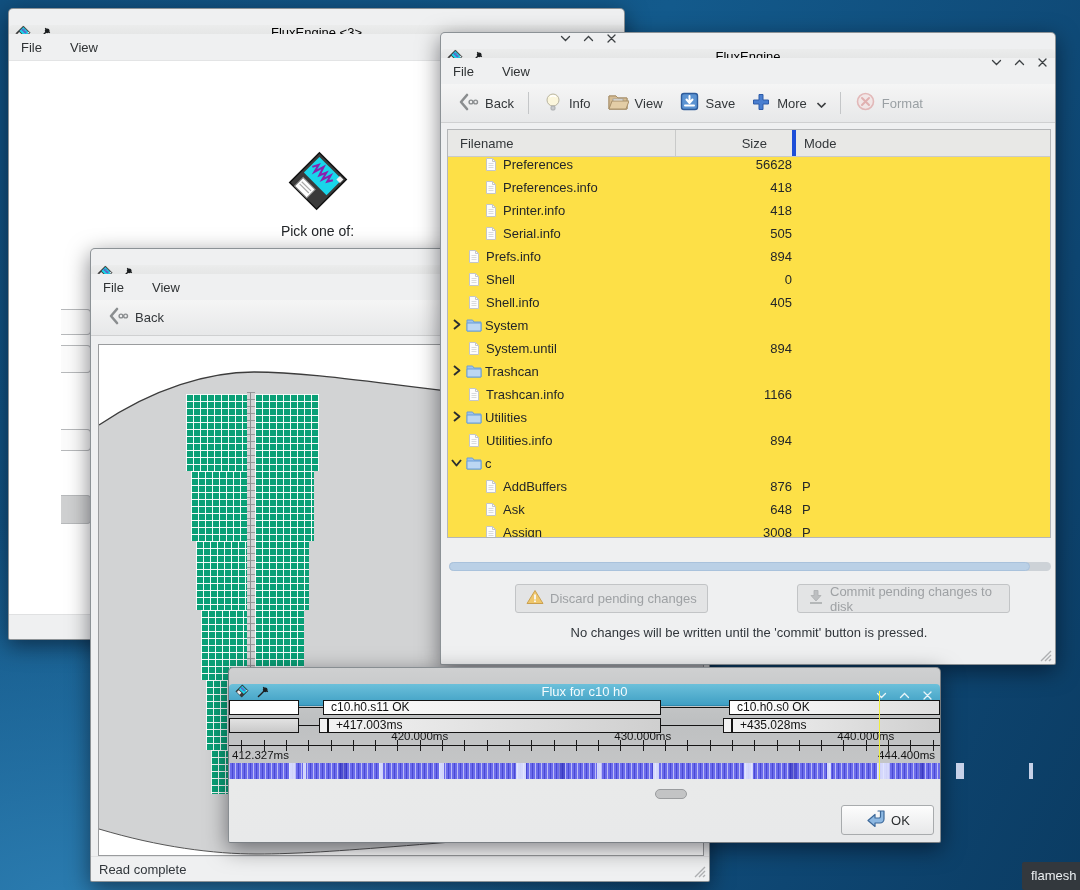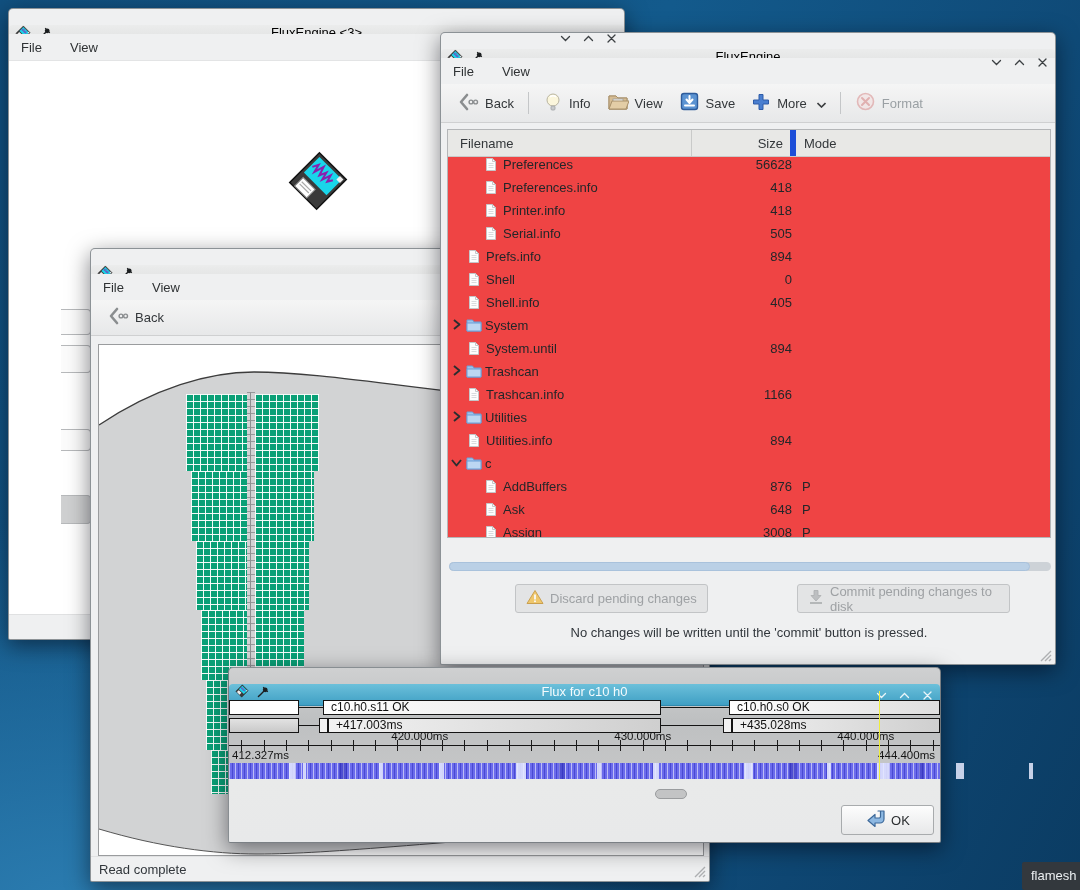--- a/index.html
+++ b/index.html
@@ -36,26 +36,26 @@
     border-top:1px solid #e0e1e2;font-size:13px;color:#31363b;display:flex;align-items:center;padding:0 8px;border-radius:0 0 2px 2px;}
   .grip{position:absolute;right:3px;bottom:3px;width:13px;height:13px;}
 
   
   .pick-area{position:absolute;left:0;top:52px;right:0;bottom:22px;background:#fff;overflow:hidden;}
   .pick-icon{position:absolute;left:277px;top:88px;width:64px;height:64px;}
   .pick-label{position:absolute;left:0;top:162px;width:617px;text-align:center;font-size:14px;color:#232629;}
   .sliver{position:absolute;width:29px;border:1px solid #b7b9bb;border-left:none;border-radius:0 4px 4px 0;background:#fbfbfb;}
 
   
-  .file-table{position:absolute;left:6px;top:96px;width:604px;height:409px;background:#ef4444;
+  .file-table{position:absolute;left:6px;top:96px;width:604px;height:409px;background:#fde047;
     border:1px solid #b4b6b8;box-sizing:border-box;overflow:hidden;}
   .ft-header{display:flex;height:27px;background:#e8e8e6;border-bottom:1px solid #c9cac9;
     font-size:13px;color:#33373a;align-items:center;box-sizing:border-box;}
   .ft-h-name{flex:1;padding-left:12px;border-right:1px solid #c9cac9;height:100%;display:flex;align-items:center;}
-  .ft-h-size{width:91px;text-align:right;padding-right:7px;border-right:6px solid #1d4ed8;height:100%;display:flex;align-items:center;justify-content:flex-end;}
+  .ft-h-size{width:91px;text-align:right;padding-right:25px;border-right:4px solid #1d4ed8;height:100%;display:flex;align-items:center;justify-content:flex-end;}
   .ft-h-mode{width:246px;padding-left:8px;height:100%;display:flex;align-items:center;}
   .ft-body{position:relative;margin-top:-4px;}
   .file-row{display:flex;align-items:center;height:23px;font-size:13px;color:#232629;}
   .row-chev{width:16px;height:16px;flex:0 0 auto;}
   .row-icon{width:15px;height:15px;margin-right:2px;flex:0 0 auto;}
   .f-name{flex:1;padding-left:2px;white-space:nowrap;overflow:hidden;}
   .f-size{width:95px;text-align:right;padding-right:4px;flex:0 0 auto;}
   .f-mode{width:248px;padding-left:6px;flex:0 0 auto;}
 
   .hscroll{position:absolute;left:8px;top:529px;width:602px;height:9px;border-radius:4.5px;background:#cdd2d7;}
@@ -138,20 +138,21 @@
     <span class="pick-icon"><svg width="64" height="64" viewBox="0 0 64 64">
  <g transform="rotate(45 32 32)">
   <rect x="13" y="11" width="38" height="42" fill="#3a3a3a" stroke="#111" stroke-width="1.5"></rect>
   <rect x="16" y="14" width="32" height="22" fill="#19d6ea"></rect>
   <path d="M18 26 l3 -6 2 8 3 -10 3 9 3 -7 2 8 3 -9 2 7 3 -5" stroke="#8a1fae" stroke-width="2" fill="none"></path>
   <rect x="19" y="40" width="17" height="12" fill="#fff" stroke="#8a8a8a"></rect>
   <path d="M21 44 h13 M21 47 h13" stroke="#aaa" stroke-width="1.2"></path>
   <rect x="44" y="13" width="5" height="5" fill="#eee"></rect>
  </g>
         </svg></span>
+    <div class="pick-label">Pick one of:</div>
     <div class="sliver" style="left:52px;top:248px;height:24px;"></div>
     <div class="sliver" style="left:52px;top:284px;height:26px;"></div>
     <div class="sliver" style="left:52px;top:368px;height:20px;"></div>
     <div class="sliver" style="left:52px;top:434px;height:27px;background:#cfd0d1;"></div>
   </div>
   <div class="statusbar"></div>
 </div>
 
 <div class="win" id="win2" style="left:90px;top:248px;width:620px;height:634px;">
   <div class="titlebar">

